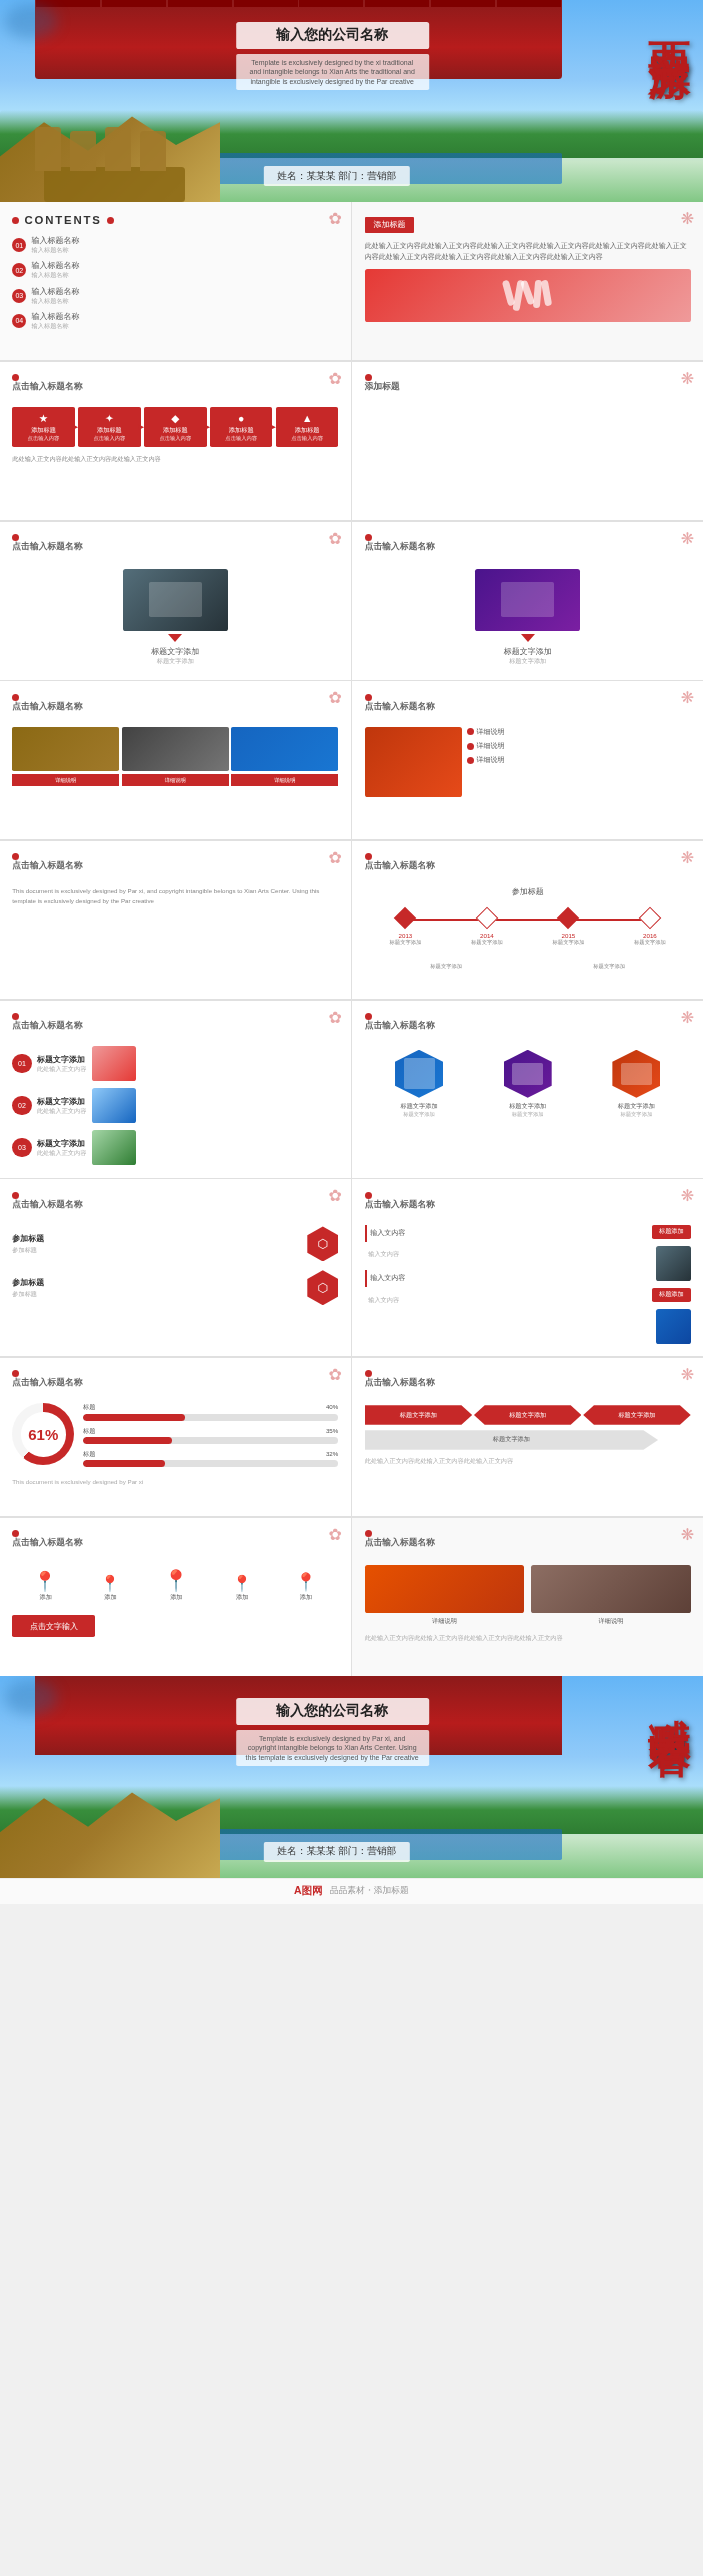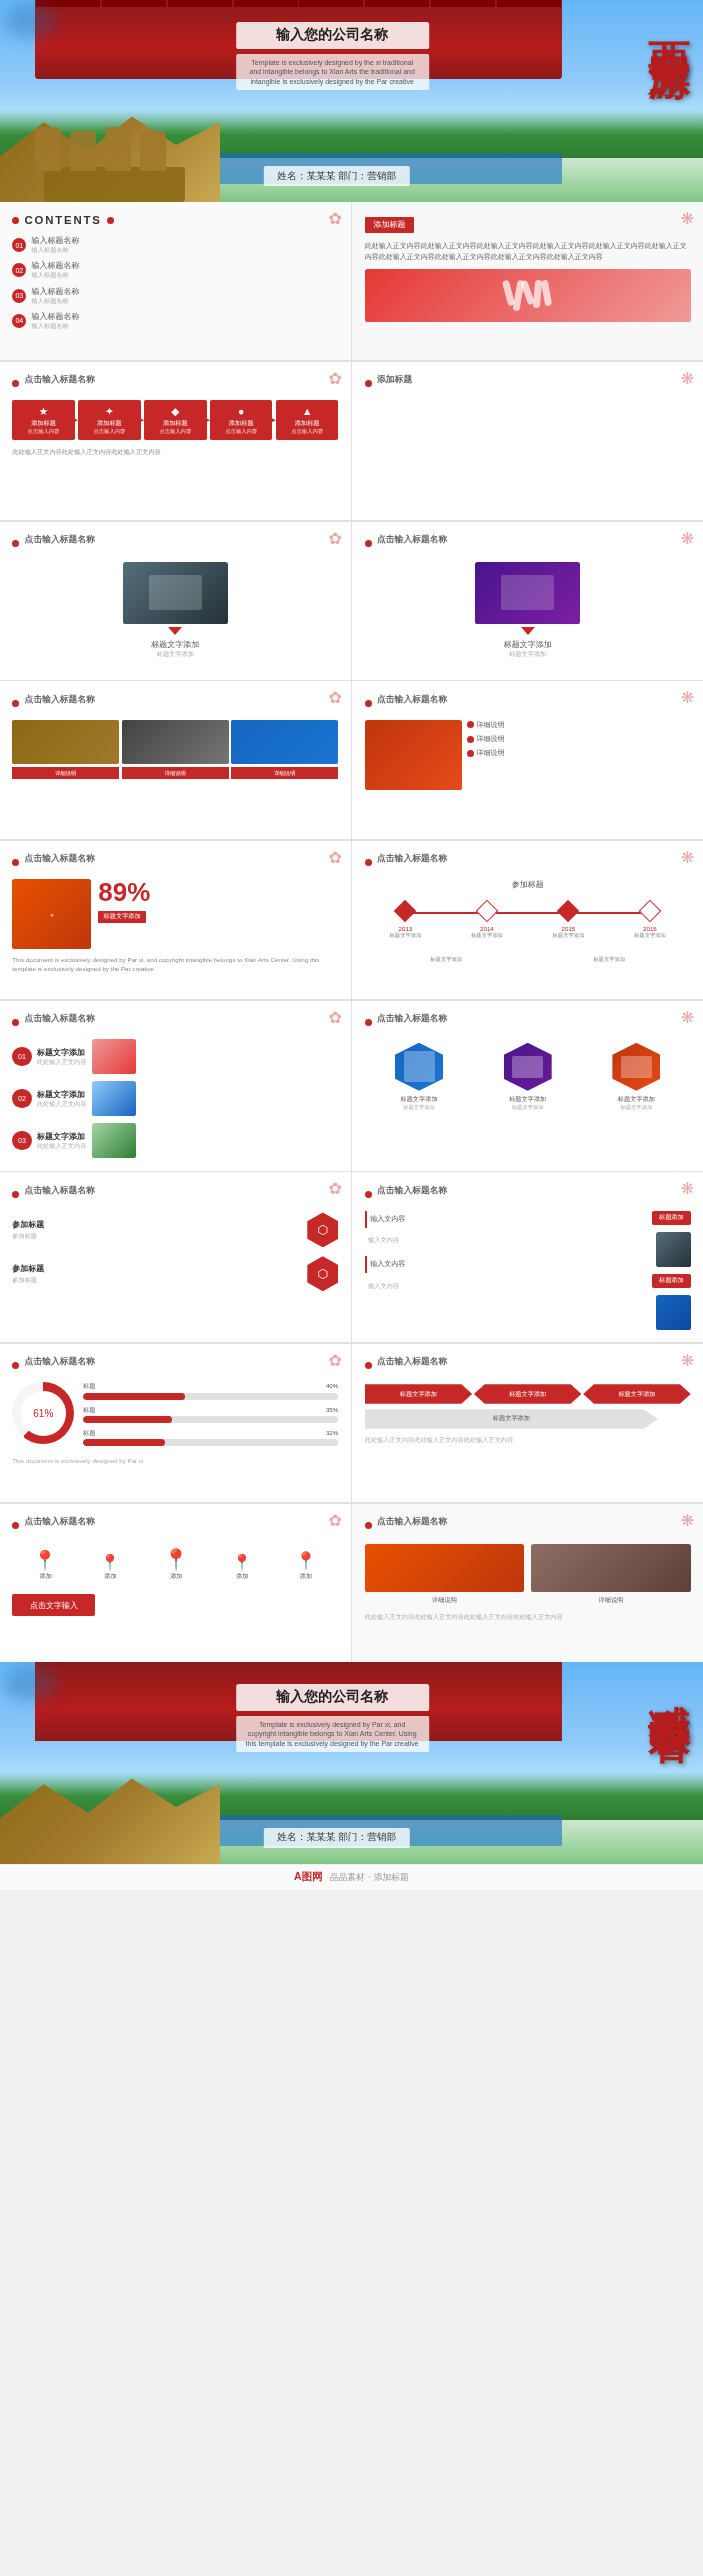--- a/index.html
+++ b/index.html
@@ -42,22 +42,22 @@
       background: #fff;
       padding: 12.3px;
       position: relative;
       min-height: 158px;
       overflow: hidden;
     }
 
     
     .slide-header {
       display: flex;
-      align-items: center;
       margin-bottom: 7px;
+      flex-direction: column;
     }
     .slide-header .title-text {
       font-size: 8.8px;
       color: #666;
       font-weight: bold;
     }
     .red-dot {
       width: 7px; height: 7px;
       background: #c62828;
       border-radius: 50%;
@@ -150,21 +150,21 @@
     .photo-terra {
       background: linear-gradient(135deg, #8B6914, #a0792a);
     }
 
     
     .bottom-bar {
       width: 703px;
       background: #fafafa;
       padding: 5.3px 14px;
       display: flex;
-      align-items: flex-end;
+      align-items: center;
       justify-content: center;
       font-size: 8.8px;
       color: #999;
       border-top: 0.9px solid #eee;
     }
 
     
     .img-grid-3 {
       display: grid;
       grid-template-columns: 1fr 1fr 1fr;
@@ -411,29 +411,20 @@
       </div>
     </div>
     <div class="ornament">❋</div>
   </div>
 
   <div class="mini-slide">
     <div class="slide-header">
       <div class="red-dot"></div>
       <span class="slide-header title-text">点击输入标题名称</span>
     </div>
-    <div style="display:flex;gap:7px;margin-top:5.3px;">
-      <div style="width:79px;height:70px;background:linear-gradient(135deg,#e65100,#bf360c);border-radius:2.6px;display:flex;align-items:center;justify-content:center;flex-shrink:0;">
-        <div style="color:rgba(255,255,255,0.5);font-size:7px;">●</div>
-      </div>
-      <div style="flex:1;">
-        <div style="font-size:26px;font-weight:bold;color:#c62828;line-height:1;">89%</div>
-        <div style="background:#c62828;color:white;font-size:6.2px;padding:1.8px 5.3px;border-radius:0.9px;display:inline-block;margin-top:2.6px;">标题文字添加</div>
-      </div>
-    </div>
     <div style="font-size:6.2px;color:#888;line-height:1.5;margin-top:5.3px;">This document is exclusively designed by Par xi, and copyright intangible belongs to Xian Arts Center. Using this template is exclusively designed by the Par creative</div>
     <div class="ornament">✿</div>
   </div>
 
   <div class="mini-slide">
     <div class="slide-header">
       <div class="red-dot"></div>
       <span class="slide-header title-text">点击输入标题名称</span>
     </div>
     <div style="font-size:8px;color:#555;margin-bottom:5.3px;text-align:center;">参加标题</div>
@@ -586,21 +577,21 @@
   <div class="mini-slide">
     <div class="slide-header">
       <div class="red-dot"></div>
       <span class="slide-header title-text">点击输入标题名称</span>
     </div>
     <div style="display:flex;gap:8.8px;margin-top:7px;">
 
       <div style="flex-shrink:0;">
         <div style="width:62px;height:62px;border-radius:50%;background:conic-gradient(#c62828 0% 61%,#f5f5f5 61% 100%);position:relative;">
           <div style="position:absolute;inset:8.8px;background:white;border-radius:50%;display:flex;align-items:center;justify-content:center;">
-            <span style="font-size:10px;font-weight:normal;color:#c62828;">61%</span>
+            <span style="font-size:15px;font-weight:bold;color:#c62828;">61%</span>
           </div>
         </div>
       </div>
       <div style="flex:1;">
         <div style="margin-bottom:5.3px;">
           <div style="display:flex;justify-content:space-between;font-size:6.2px;color:#555;margin-bottom:1.8px;">
             <span>标题</span>
             <span>40%</span>
           </div>
           <div class="prog-bar">

